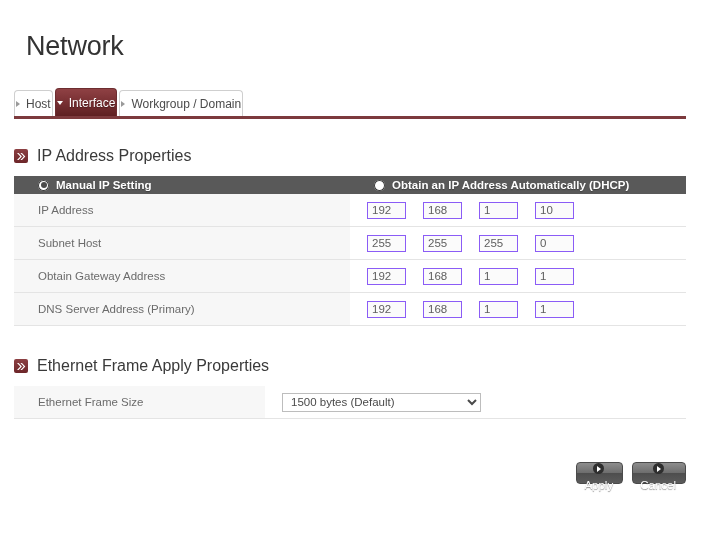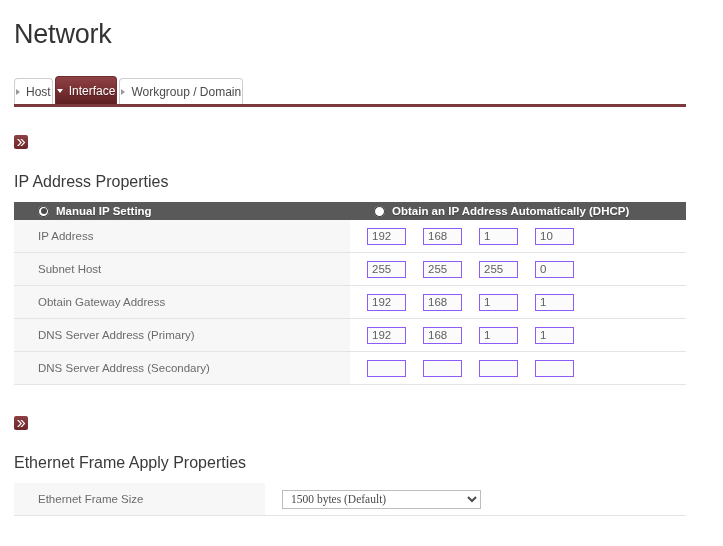--- a/index.html
+++ b/index.html
@@ -22,21 +22,21 @@
     box-sizing: border-box;
     padding: 0 14px;
   }
 
   
   .page-title {
     font-size: 27px;
     font-weight: normal;
     color: #333333;
     letter-spacing: -0.2px;
-    margin: 0;
+    margin: 12px;
     padding: 17px 0 0 0;
     line-height: 34px;
   }
 
   
   .tabbar {
     position: relative;
     margin-top: 24px;
     height: 29px;
     display: flex;
@@ -80,25 +80,24 @@
     width: 0; height: 0;
     border-top: 4px solid #ffffff;
     border-left: 3.5px solid transparent;
     border-right: 3.5px solid transparent;
     display: inline-block;
   }
 
   
   .section-head {
     display: flex;
-    align-items: flex-start;
-    gap: 24px;
+    align-items: center;
+    gap: 9px;
     margin-top: 28px;
     margin-bottom: 11px;
-    flex-direction: column;
   }
   .section-head.second { margin-top: 31px; }
   .sec-icon {
     width: 14px;
     height: 14px;
     background: linear-gradient(to bottom, #8c4043 0%, #6d2629 100%);
     border-radius: 2px;
     display: flex;
     align-items: center;
     justify-content: center;
@@ -179,21 +178,21 @@
     outline: none;
   }
   .octet:last-child { margin-right: 0; }
 
   
   .frame-select {
     width: 199px;
     height: 19px;
     box-sizing: border-box;
     font-size: 11.5px;
-    font-family: Liberation Serif, serif;
+    font-family: Liberation Sans, sans-serif;
     color: #4a4a4a;
     background: #ffffff;
     border: 1px solid #bdbdbd;
     padding-left: 4px;
   }
 
   
   .btnbar {
     width: 672px;
     display: flex;
@@ -328,31 +327,20 @@
       <td class="val">
         <span class="octets">
           <input class="octet" type="text" value="192" style="">
           <input class="octet" type="text" value="168" style="">
           <input class="octet" type="text" value="1" style="">
           <input class="octet" type="text" value="1" style="">
         </span>
       </td>
     </tr>
 
-    <tr>
-      <td class="lbl">DNS Server Address (Secondary)</td>
-      <td class="val">
-        <span class="octets">
-          <input class="octet" type="text" value="" style="">
-          <input class="octet" type="text" value="" style="">
-          <input class="octet" type="text" value="" style="">
-          <input class="octet" type="text" value="" style="">
-        </span>
-      </td>
-    </tr>
   </tbody>
     </table>
 
   <div class="section-head second">
     <span class="sec-icon">
       <svg width="10" height="9" viewBox="0 0 10 9" aria-hidden="true">
         <path d="M1 1 L4.3 4.5 L1 8 L2.6 8 L5.9 4.5 L2.6 1 Z" fill="#ffffff"></path>
         <path d="M4.4 1 L7.7 4.5 L4.4 8 L6 8 L9.3 4.5 L6 1 Z" fill="#ffffff"></path>
       </svg>
     </span>

